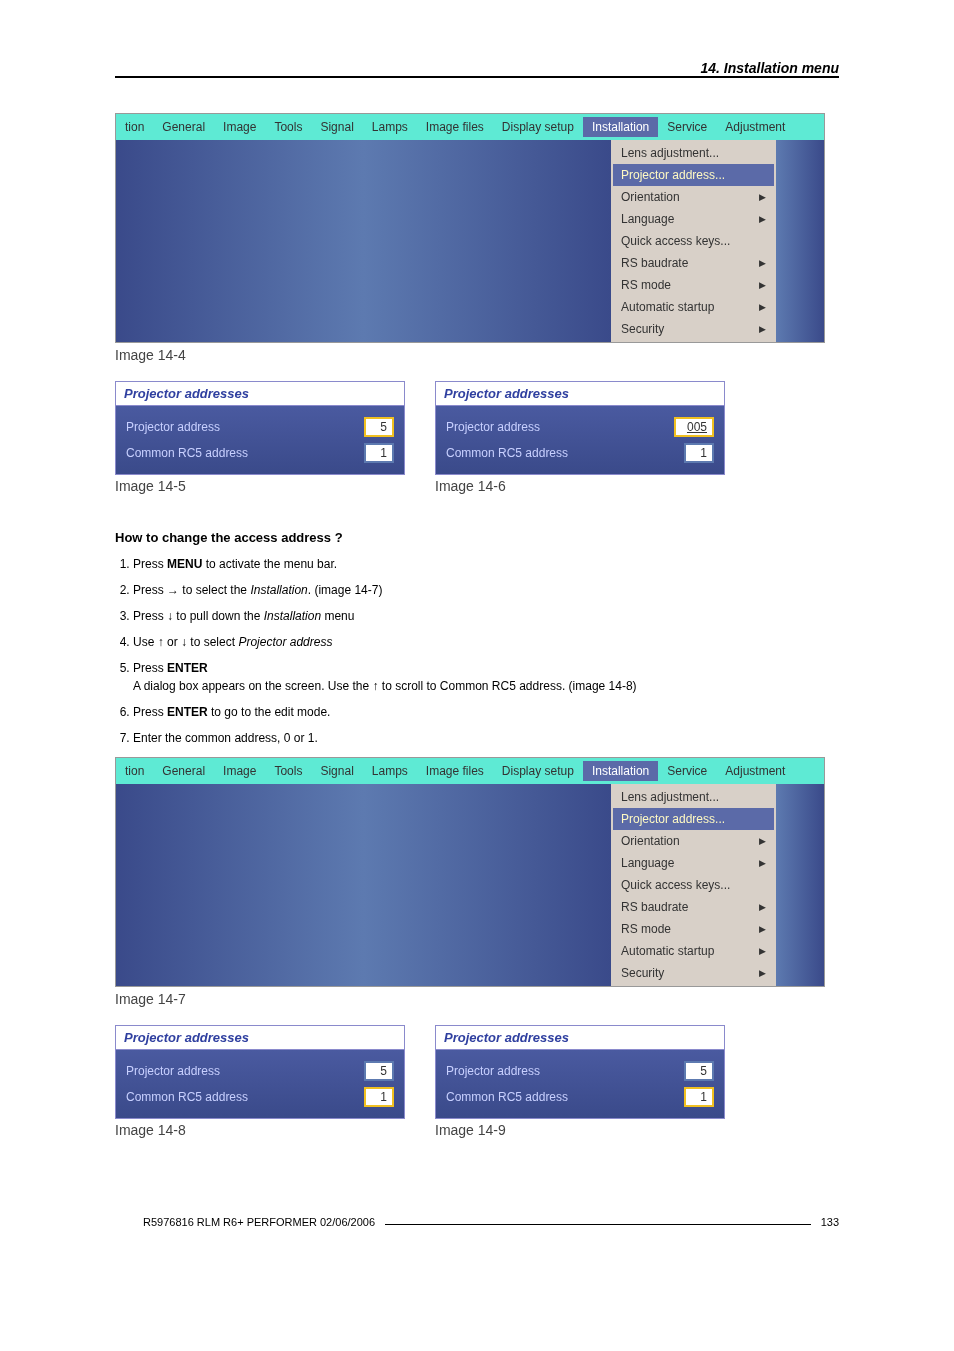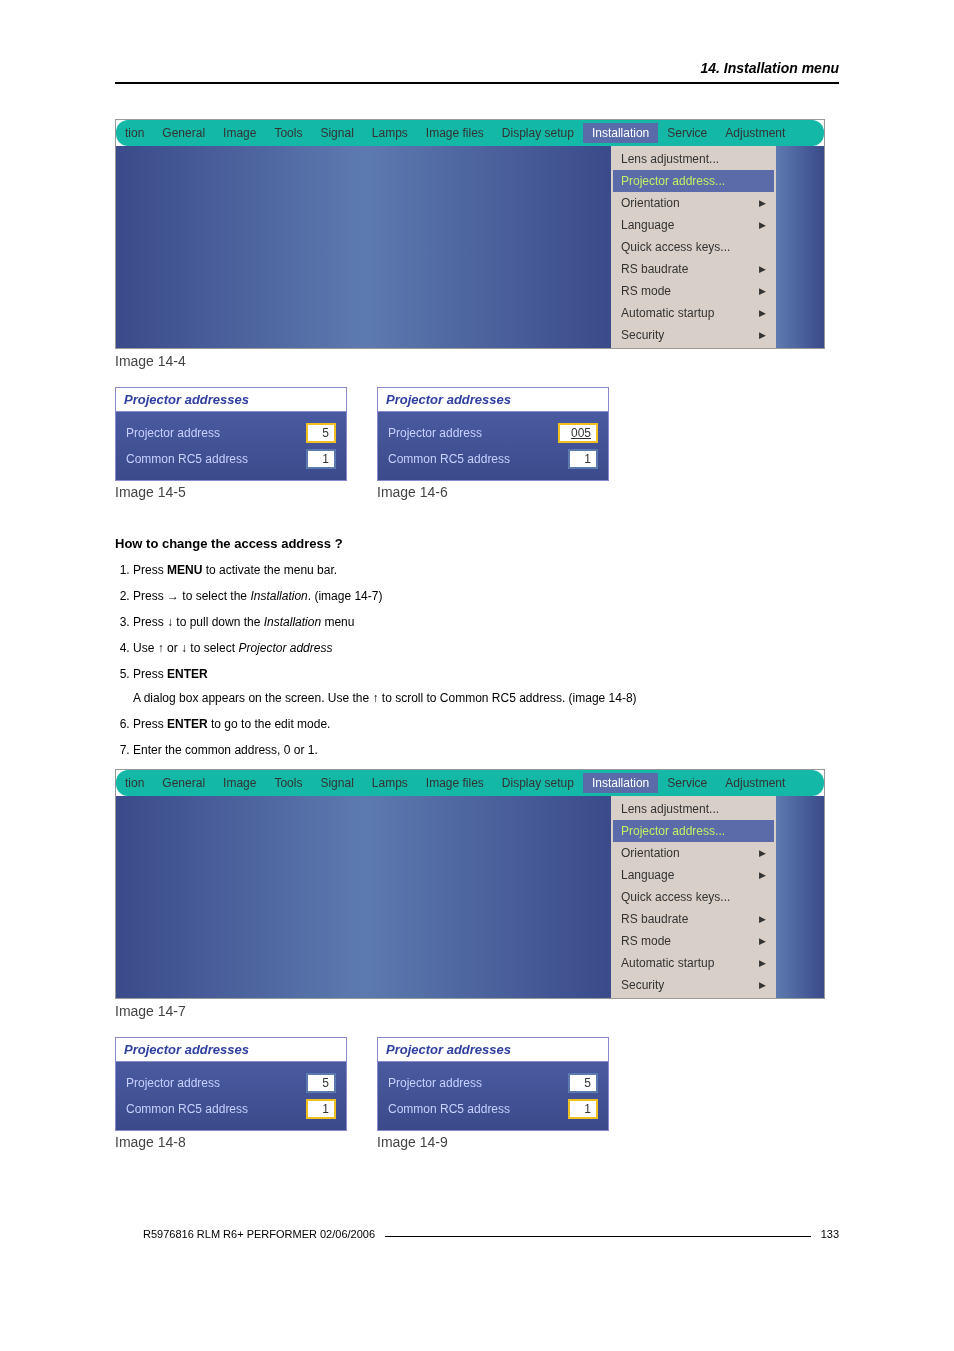--- a/index.html
+++ b/index.html
@@ -10,36 +10,34 @@
     margin: 0 auto;
     padding: 60px 115px 40px 115px;
     color: #000;
     font-size: 12px;
   }
   .header-title {
     text-align: right;
     font-style: italic;
     font-weight: bold;
     font-size: 14px;
-    padding-bottom: 6px;
     border-bottom: 2px solid #000;
     margin-bottom: 35px;
   }
   .menu-screenshot {
     border: 1px solid #999;
     margin-bottom: 4px;
     background: #fff;
     width: 710px;
     font-size: 12px;
   }
   .menu-bar {
     display: flex;
-    background: #14b8a6;
+    background: #5eead4;
     padding: 3px 0;
-    border-radius: 12px;
   }
   .menu-bar-item {
     padding: 3px 9px;
     color: #333;
     white-space: nowrap;
   }
   .menu-bar-item.active {
     background: #5b6aa8;
     color: #fff;
   }
@@ -59,21 +57,21 @@
   }
   .dropdown-item {
     padding: 4px 8px;
     color: #333;
     display: flex;
     justify-content: space-between;
     align-items: center;
   }
   .dropdown-item.active {
     background: #5b6aa8;
-    color: #bef264;
+    color: #fef9c3;
     align-items: flex-end;
   }
   .dropdown-arrow {
     font-size: 9px;
     color: #333;
   }
   .dropdown-after {
     flex: 0 0 48px;
     background: linear-gradient(to right, #5d7ab0, #3a4a8a);
   }
@@ -81,21 +79,21 @@
     font-size: 14px;
     color: #444;
     margin-bottom: 18px;
   }
   .dialogs-row {
     display: flex;
     gap: 30px;
     margin-bottom: 18px;
   }
   .dialog-col {
-    width: 232px;
+    width: 290px;
   }
   .dialog-box {
     border: 1px solid #8a8acc;
     background: #fff;
     margin-bottom: 3px;
   }
   .dialog-title {
     font-weight: bold;
     font-style: italic;
     color: #3040a0;
@@ -134,21 +132,21 @@
   ol.steps {
     list-style: decimal;
     padding-left: 18px;
     margin-bottom: 10px;
   }
   ol.steps li {
     margin-bottom: 8px;
     line-height: 1.5;
     font-size: 12px;
   }
-  .sub { margin-top: 6px; }
+  .sub { }
   .footer {
     margin-top: 60px;
     display: flex;
     justify-content: space-between;
     align-items: center;
     font-size: 11px;
     padding-left: 28px;
   }
   .footer-line {
     flex: 1;

